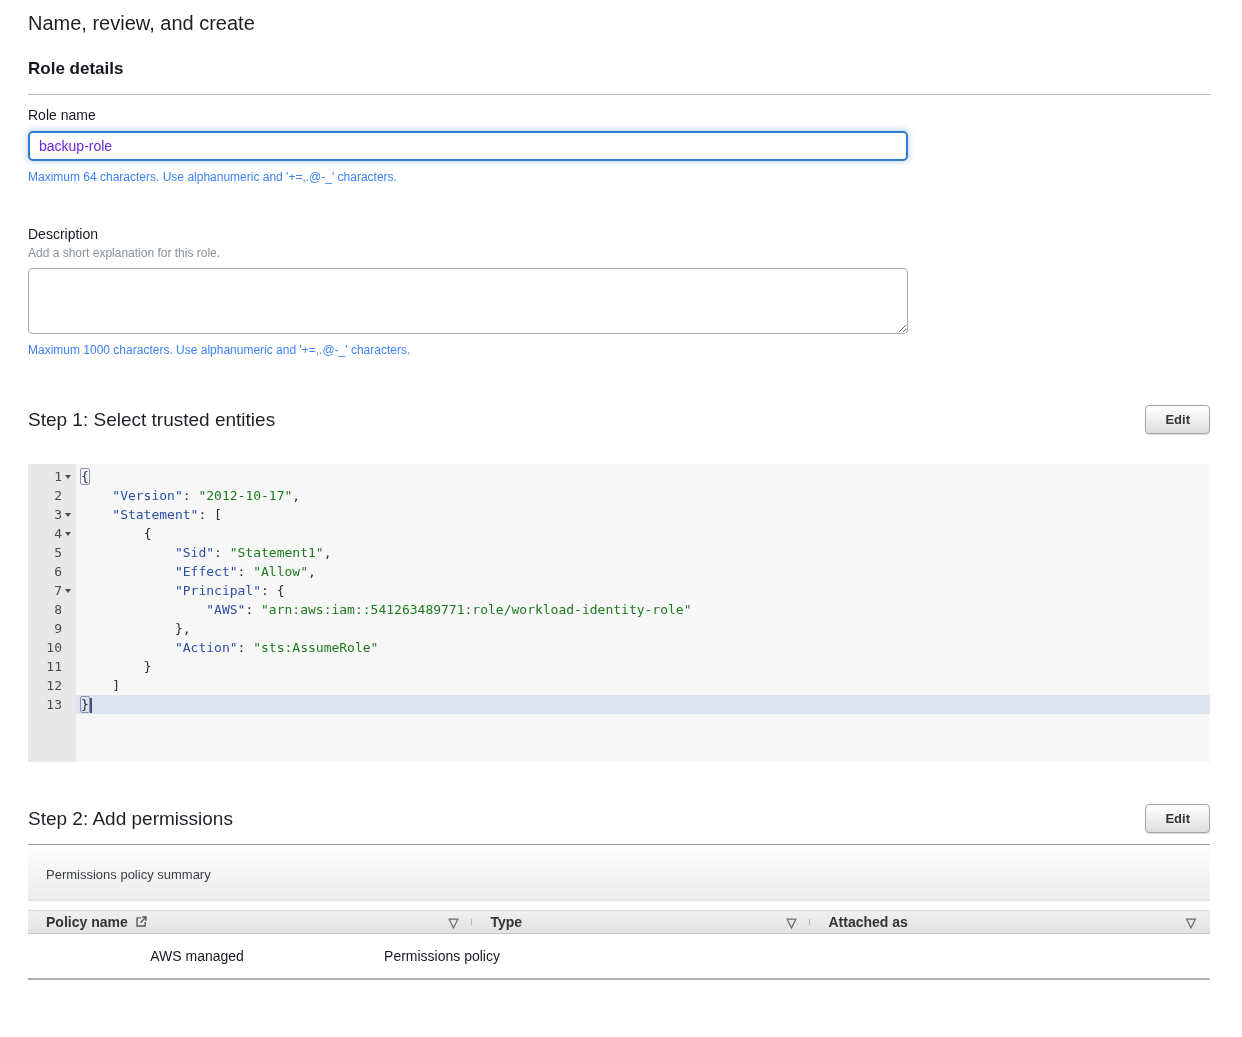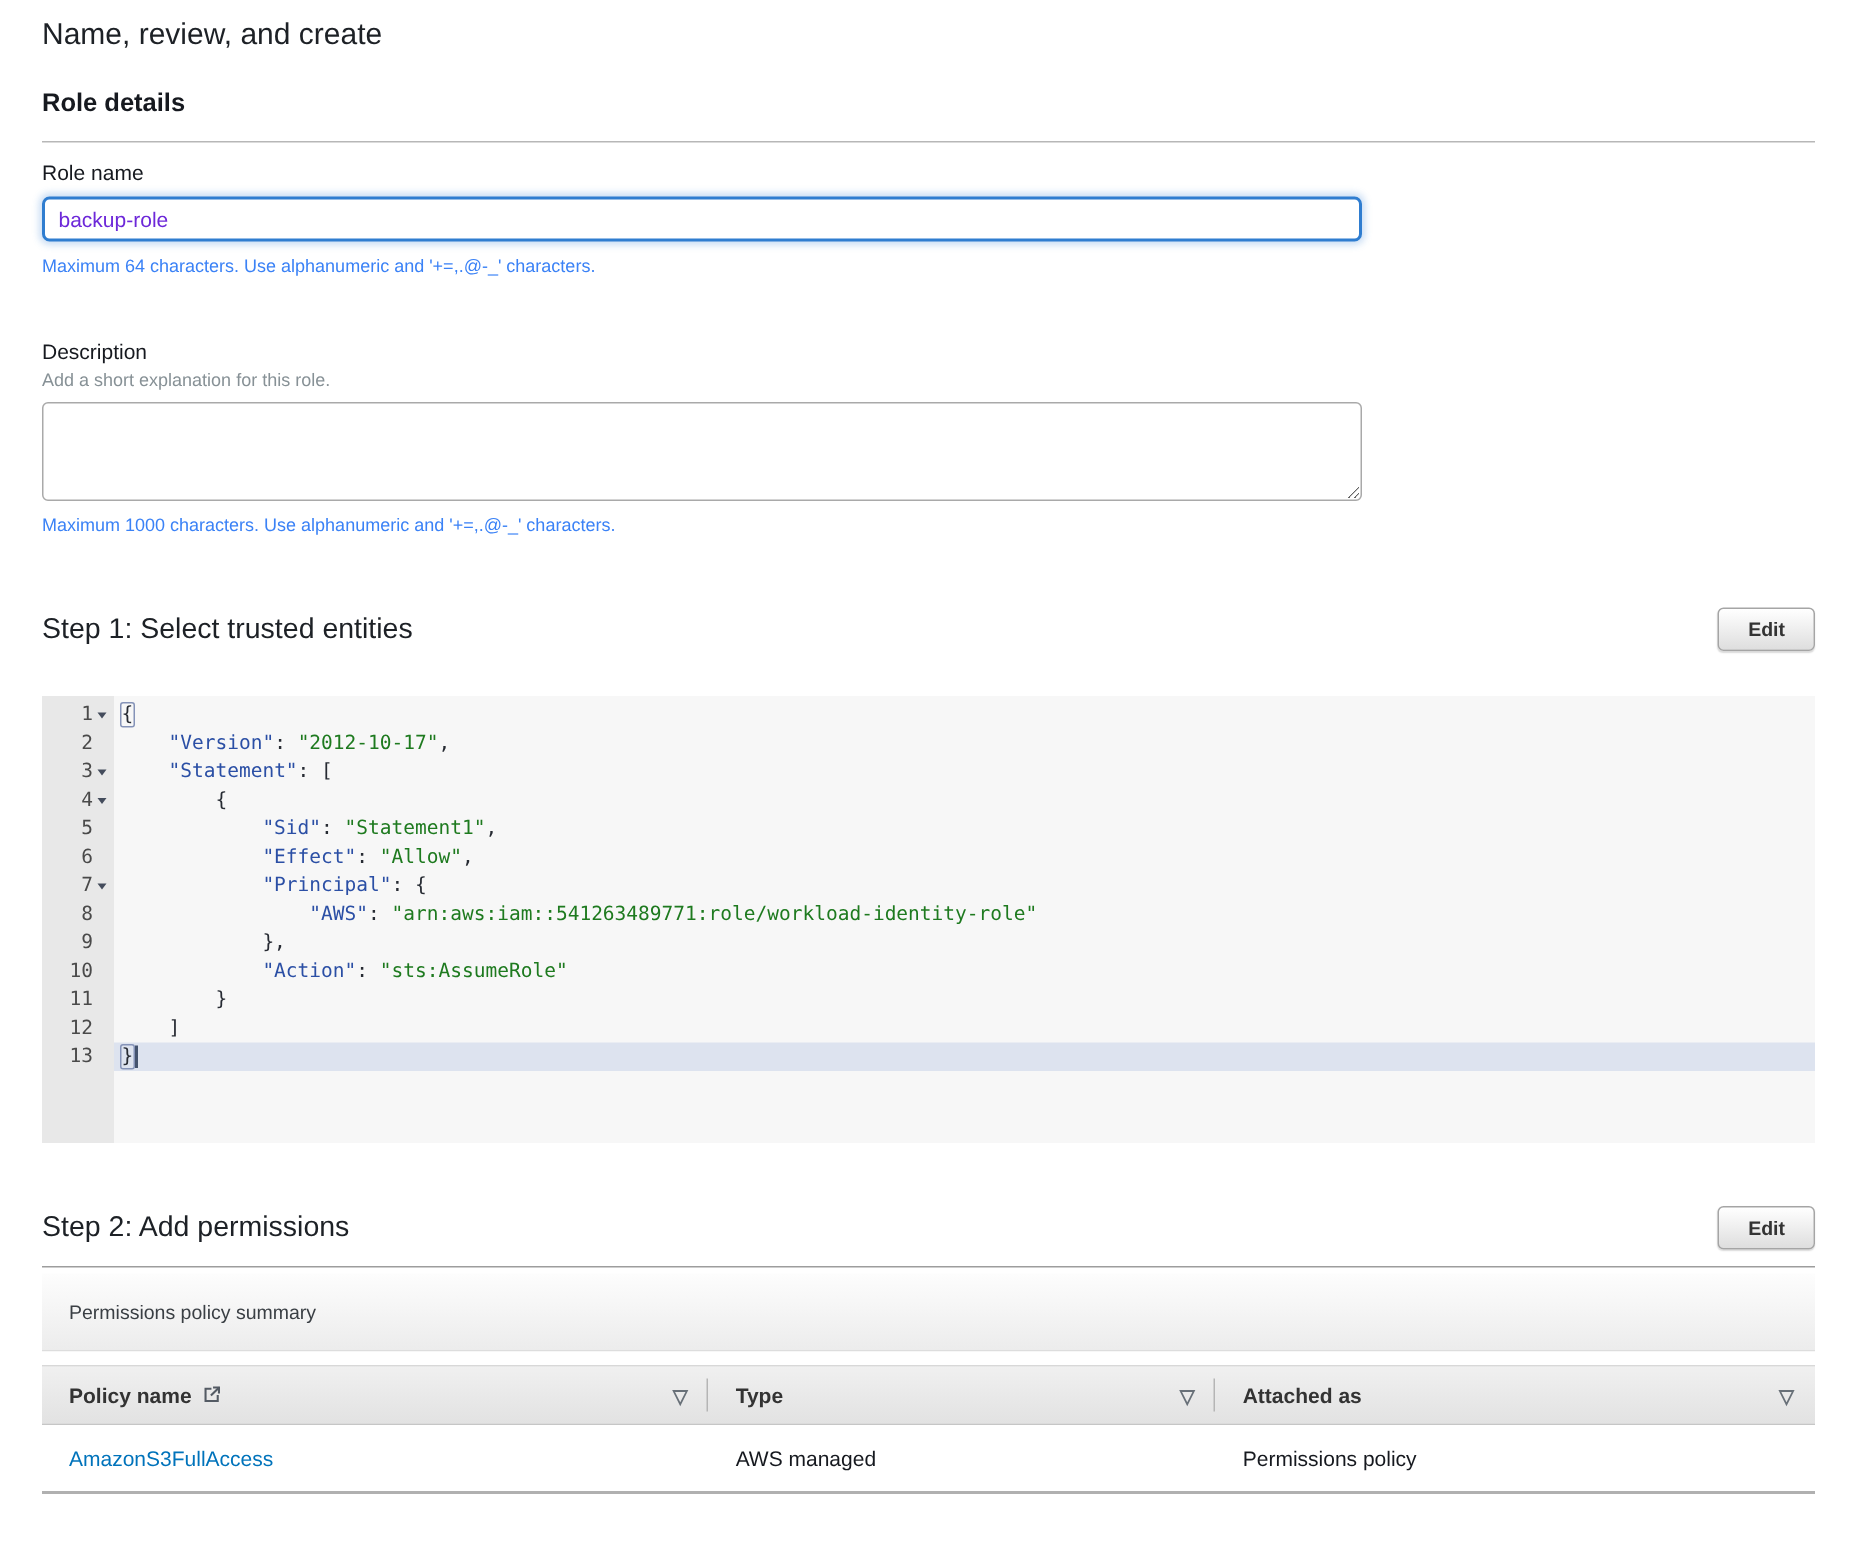--- a/index.html
+++ b/index.html
@@ -47,28 +47,28 @@
   .tok-str { color:var(--editor-string,#1e7a1f); }
   .tok-punct { color:#272b33; }
   .brace-match { outline:1px solid #8593b8; outline-offset:0px; border-radius:1px; }
   .cursor { display:inline-block; width:2px; height:15px; background:#44536e; vertical-align:middle; margin-left:1px; }
 
   
   .panel { margin-top:4px; }
   .panel-header { height:52px; display:flex; align-items:center; padding-left:18px;
     background:linear-gradient(#fdfdfd,#ececec); border-bottom:1px solid #ddd; font-size:13px; color:#3a3f44; }
   .panel-gap { height:9px; background:#fff; }
-  .table-header { display:flex; height:40px; align-items:stretch;
+  .table-header { display:flex; height:24px; align-items:stretch;
     background:linear-gradient(#f0f0f0,#e2e2e2); border-top:1px solid #d8d8d8; border-bottom:1px solid #c6c6c6; }
   .th { position:relative; display:flex; align-items:center; justify-content:space-between;
     padding:0 14px 0 18px; font-size:14px; font-weight:700; color:#333; }
   .th:not(:last-child)::after { content:""; position:absolute; right:0; top:8px; bottom:8px; width:1px; background:#b5b5b5; }
   .th-label-wrap { display:flex; align-items:center; gap:7px; }
   .filter-icon { color:#687078; font-size:13px; cursor:pointer; line-height:1; }
-  .col-0 { width:37.6%; } .col-1 { width:28.6%; } .col-2 { width:33.8%; }
+  .col-0 { width:37.6%; } .col-1 { width:28.6%;text-align:center; } .col-2 { width:33.8%; }
   .table-row { display:flex; align-items:center; height:46px; background:#fff;
     border-bottom:2px solid #b0b0b0; font-size:14px; color:#16191f; }
   .td { padding:0 18px; }
   .link { color:var(--link,#0073bb); text-decoration:none; cursor:pointer; }
   .ext-icon { display:inline-block; margin-top:1px; }
 </style>
 </head>
 <body>
 
 <div class="page">
@@ -191,20 +191,19 @@
         </div>
         <div class="th col-2">
           <span class="th-label-wrap">
             <span>Attached as</span>
           </span>
           <span class="filter-icon">▽</span>
         </div>
       </div>
     <div id="table-body">
         <div class="table-row">
-          <div class="td col-0"><a class="link" href="#">AmazonS3FullAccess</a></div>
           <div class="td col-1">AWS managed</div>
           <div class="td col-2">Permissions policy</div>
         </div>
       </div>
   </div>
 
 </div>
 
 </body></html>

